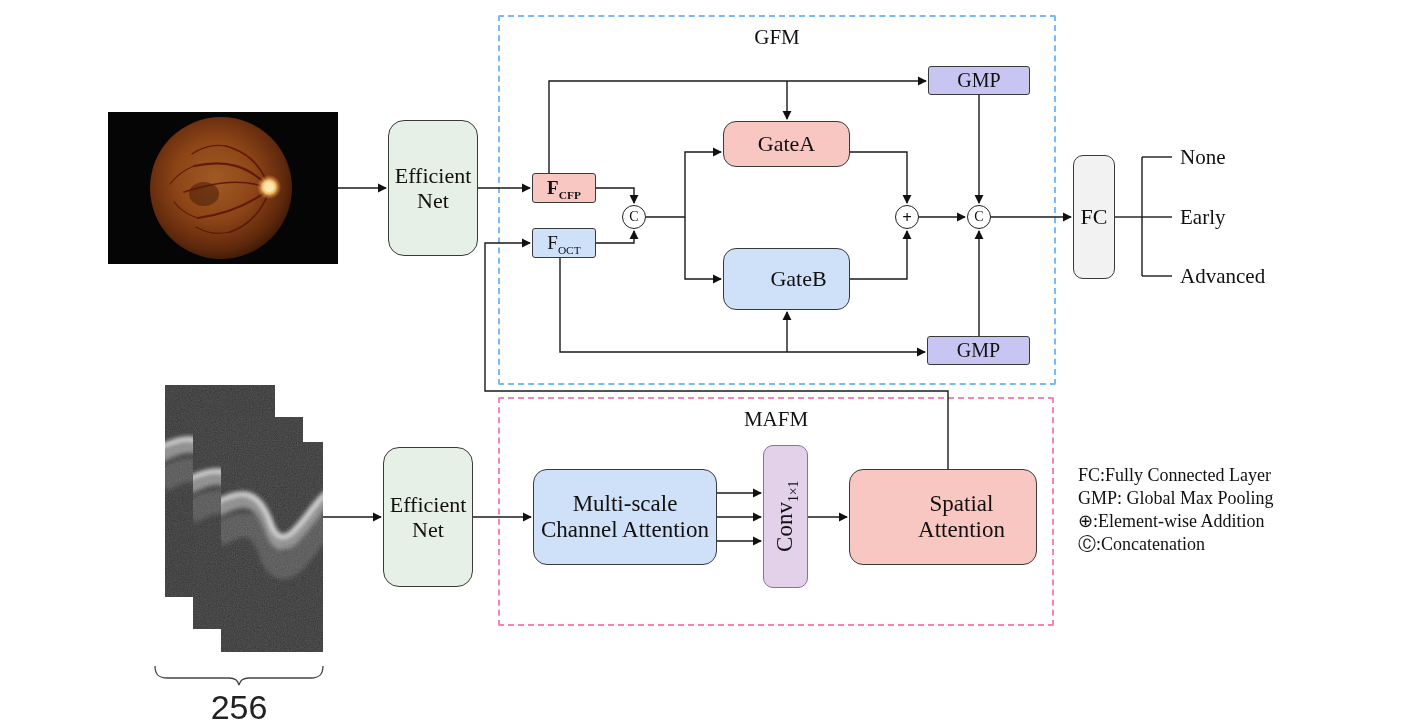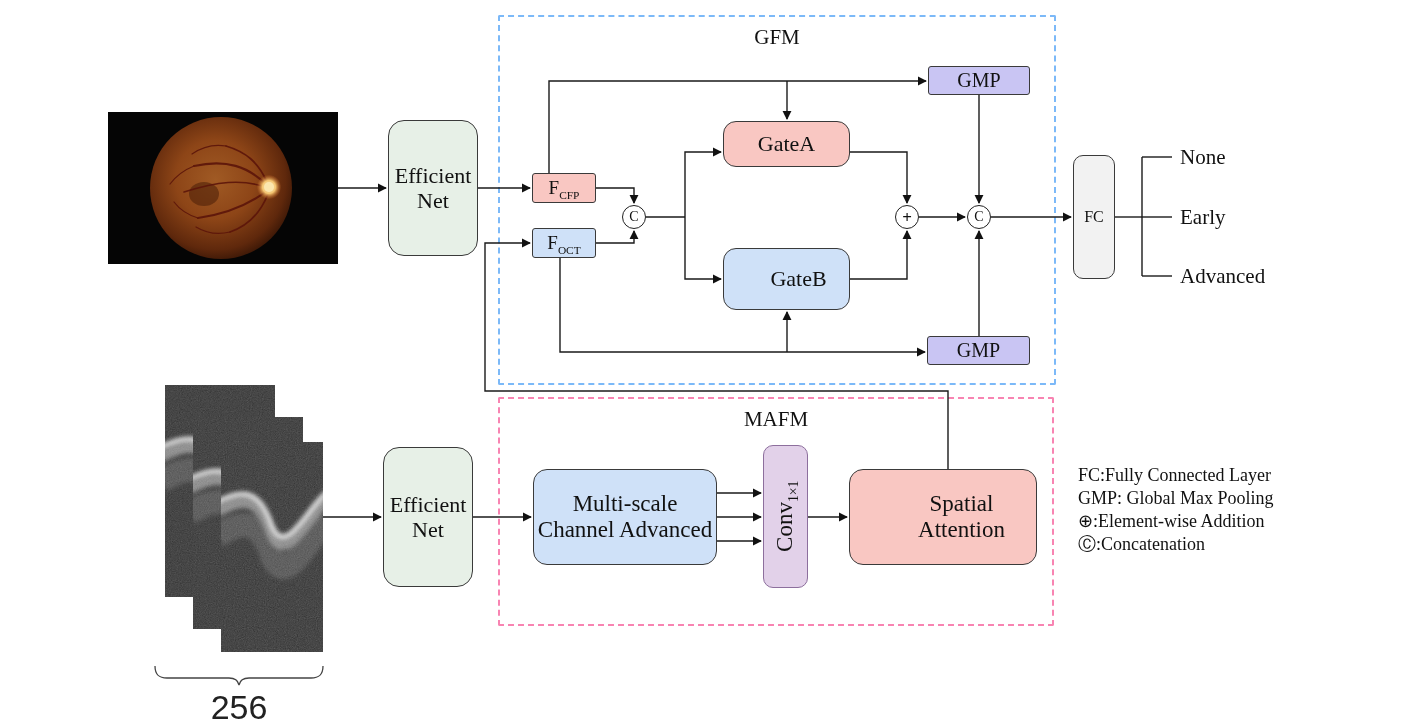--- a/index.html
+++ b/index.html
@@ -11,28 +11,28 @@
   svg.connectors{position:absolute;left:0;top:0;width:1404px;height:723px;z-index:2;}
   .module{position:absolute;z-index:1;border:2px dashed;border-radius:2px;}
   .module.gfm{border-color:var(--gfm-border,#7cb9f8);}
   .module.mafm{border-color:var(--mafm-border,#f884b2);}
   .module-title{position:absolute;top:8px;left:0;right:0;text-align:center;font-size:21px;color:#111;}
   .node{
     position:absolute;z-index:3;display:flex;flex-direction:column;align-items:center;justify-content:center;
     border:1.4px solid #3a3a3a;box-sizing:border-box;text-align:center;line-height:1.15;
   }
   .node.green{background:var(--green,#e7f0e7);border-radius:16px;font-size:22px;}
-  .node.pinkbox{background:var(--pink,#f9c7c2);border-radius:3px;font-size:19px;}
+  .node.pinkbox{background:var(--pink,#f9c7c2);border-radius:3px;font-size:19px;font-weight:bold;}
   .node.bluebox{background:var(--blue,#cfe1f8);border-radius:3px;font-size:19px;}
   .node.gate-a,.node.spatial{background:var(--pink,#f9c7c2);border-radius:13px;font-size:22px;}
   .node.gate-b,.node.mca{background:var(--blue,#cfe1f8);border-radius:13px;font-size:22px;}
   .node.mca,.node.spatial{font-size:23px;}
   .node.gmp{background:var(--lavender,#c9c5f3);border-radius:3px;font-size:20px;}
   .node.conv{background:var(--mauve,#e2d1e9);border-color:#8d6f9d;border-radius:10px;font-size:23px;}
-  .node.fcbox{background:var(--gray-fill,#f2f2f2);border-radius:10px;font-size:16px;}
+  .node.fcbox{background:var(--gray-fill,#f2f2f2);border-radius:10px;font-size:22px;}
   .node sub{font-size:0.6em;line-height:0;}
   .rot{transform:rotate(-90deg);white-space:nowrap;}
   .op{
     position:absolute;z-index:3;width:24px;height:24px;border-radius:50%;border:1.4px solid #222;
     background:#fff;box-sizing:border-box;display:flex;align-items:center;justify-content:center;
     font-size:14px;line-height:1;
   }
   .op.add{font-size:17px;font-weight:bold;}
   .out-label{position:absolute;z-index:3;font-size:21px;white-space:nowrap;}
   .legend{position:absolute;z-index:3;left:1078px;top:464px;font-size:18px;line-height:23px;white-space:nowrap;}
@@ -234,21 +234,21 @@
   <div class="node gmp" style="left:928px;top:66px;width:102px;height:29px;">GMP</div>
   <div class="node gmp" style="left:927px;top:336px;width:103px;height:29px;">GMP</div>
 
   <div class="node fcbox" style="left:1073px;top:155px;width:42px;height:124px;">FC</div>
   <div class="out-label" style="left:1180px;top:145px;">None</div>
   <div class="out-label" style="left:1180px;top:205px;">Early</div>
   <div class="out-label" style="left:1180px;top:264px;">Advanced</div>
 
   <div class="node mca" style="left:533px;top:469px;width:184px;height:96px;border-radius:14px;">
     <div>Multi-scale</div>
-    <div>Channel Advanced</div>
+    <div>Channel Attention</div>
   </div>
   <div class="node conv" style="left:763px;top:445px;width:45px;height:143px;">
     <div class="rot"><span>Conv</span><sub>1×1</sub></div>
   </div>
   <div class="node spatial" style="left:849px;top:469px;width:188px;height:96px;border-radius:14px;padding-left:37px;">Spatial Attention</div>
 
   <div class="legend">
     <div>FC:Fully Connected Layer</div>
     <div>GMP: Global Max Pooling</div>
     <div>⊕:Element-wise Addition</div>

